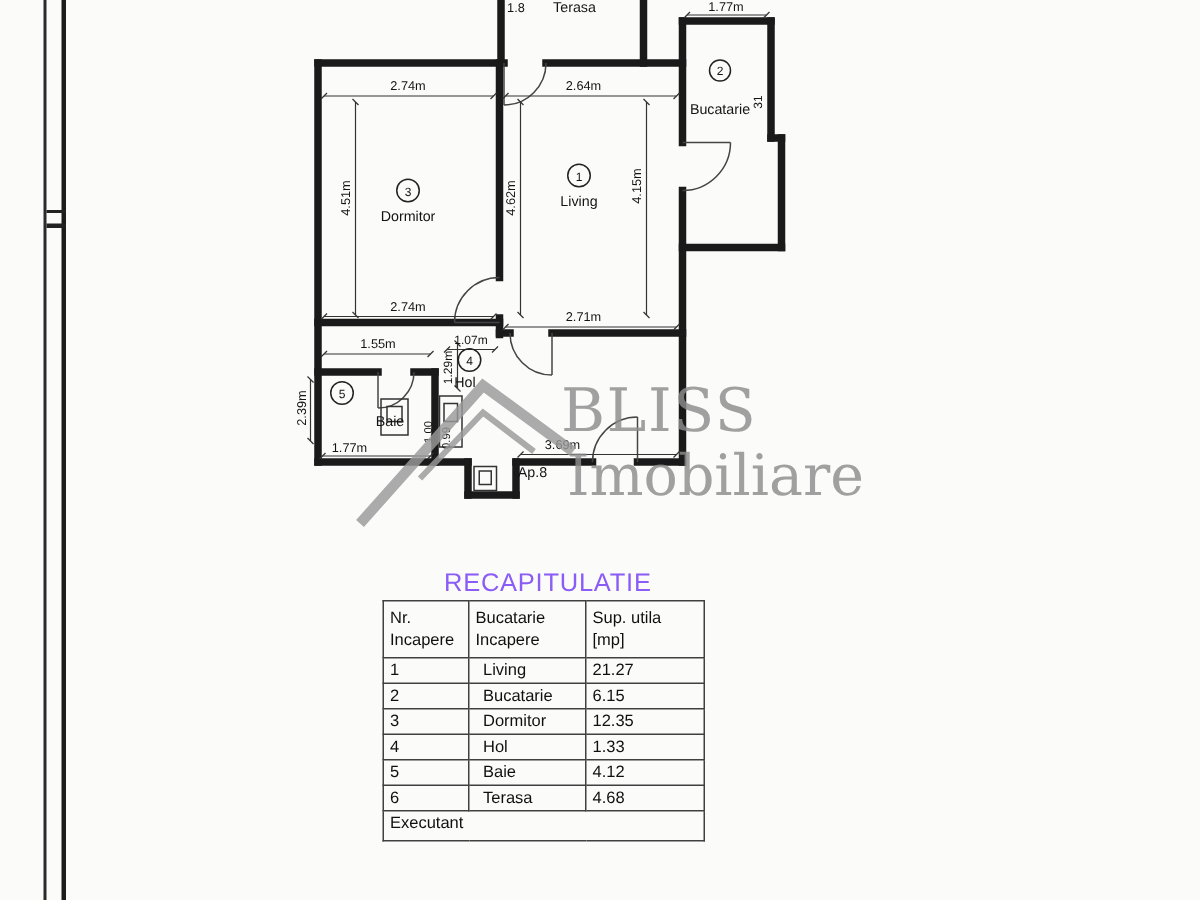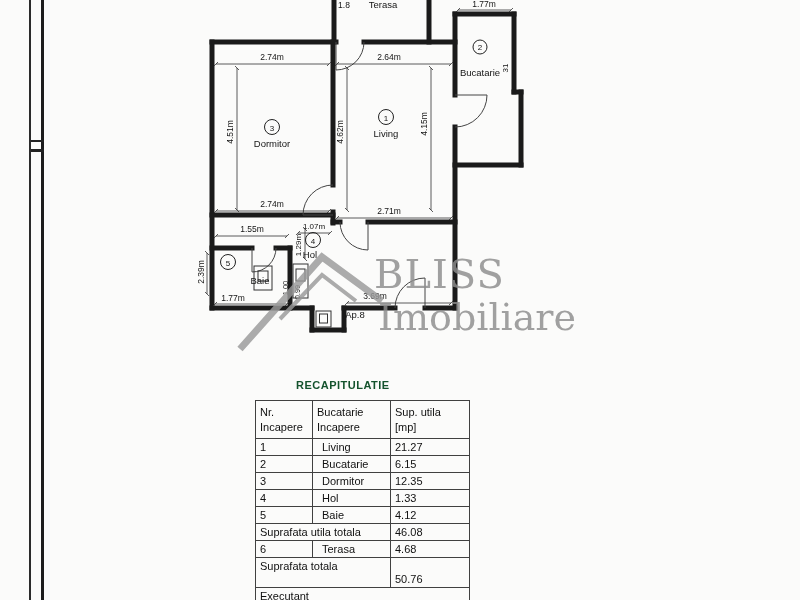--- a/index.html
+++ b/index.html
@@ -19,22 +19,22 @@
 
   
   .watermark{position:absolute;left:232px;top:243px;width:360px;height:125px;opacity:.82;pointer-events:none}
   .wm-roof{position:absolute;left:0;top:2px}
   .wm-bliss{position:absolute;left:142px;top:8px;font-family:"DejaVu Serif",serif;
             font-weight:normal;font-size:40px;letter-spacing:1px;color:#8d8d8d}
   .wm-imob{position:absolute;left:146px;top:52px;font-family:"DejaVu Serif",serif;
            font-size:38px;color:#8d8d8d}
 
   
-  .recap-heading{position:absolute;left:296px;top:379px;font-size:11px;font-weight:bold;
-                 letter-spacing:.5px;color:#14532d}
+  .recap-heading{position:absolute;left:296px;top:379px;font-size:17px;font-weight:normal;
+                 letter-spacing:.5px;color:#8b5cf6}
   .recap-table{position:absolute;left:255px;top:400px;border-collapse:collapse;table-layout:fixed;
                font-size:11px;color:#101010;background:transparent}
   .recap-table td,.recap-table th{border:1px solid #404040;padding:0 4px;font-weight:normal;overflow:hidden}
   .recap-table col.c1{width:57px}
   .recap-table col.c2{width:78px}
   .recap-table col.c3{width:79px}
   .recap-table thead tr{height:38px}
   .recap-table tbody tr{height:17px}
   .recap-table tr.tall{height:30px}
   .recap-table tr.footer{height:20px}
@@ -225,29 +225,21 @@
       <td class="c">4</td>
       <td class="l pad">Hol</td>
       <td class="c">1.33</td>
     </tr>
     <tr>
       <td class="c">5</td>
       <td class="l pad">Baie</td>
       <td class="c">4.12</td>
     </tr>
     <tr>
-      <td colspan="2" class="l">Suprafata utila totala</td>
-      <td class="c">46.08</td>
-    </tr>
-    <tr>
       <td class="c">6</td>
       <td class="l pad">Terasa</td>
       <td class="c">4.68</td>
     </tr>
-    <tr class="tall">
-      <td colspan="2" class="l vt">Suprafata totala</td>
-      <td class="c vb">50.76</td>
-    </tr>
     <tr class="footer">
       <td colspan="3" class="l vt">Executant</td>
     </tr>
   </tbody>
 </table>
 
 </body></html>

